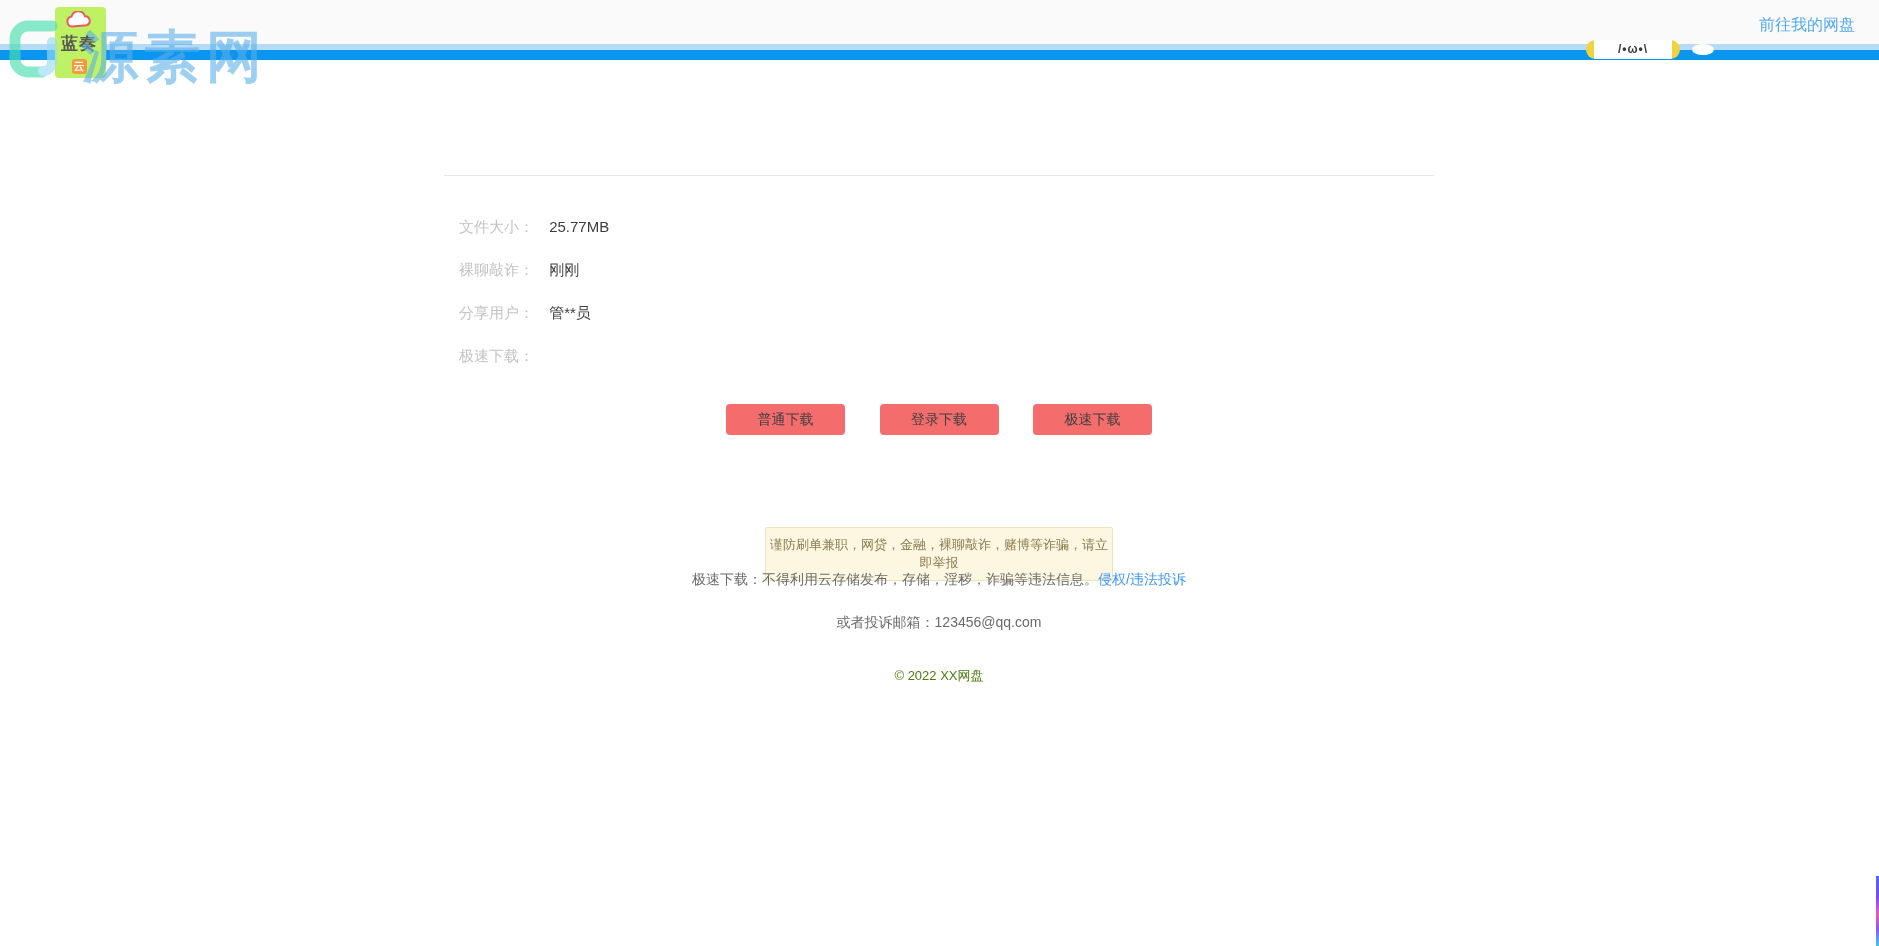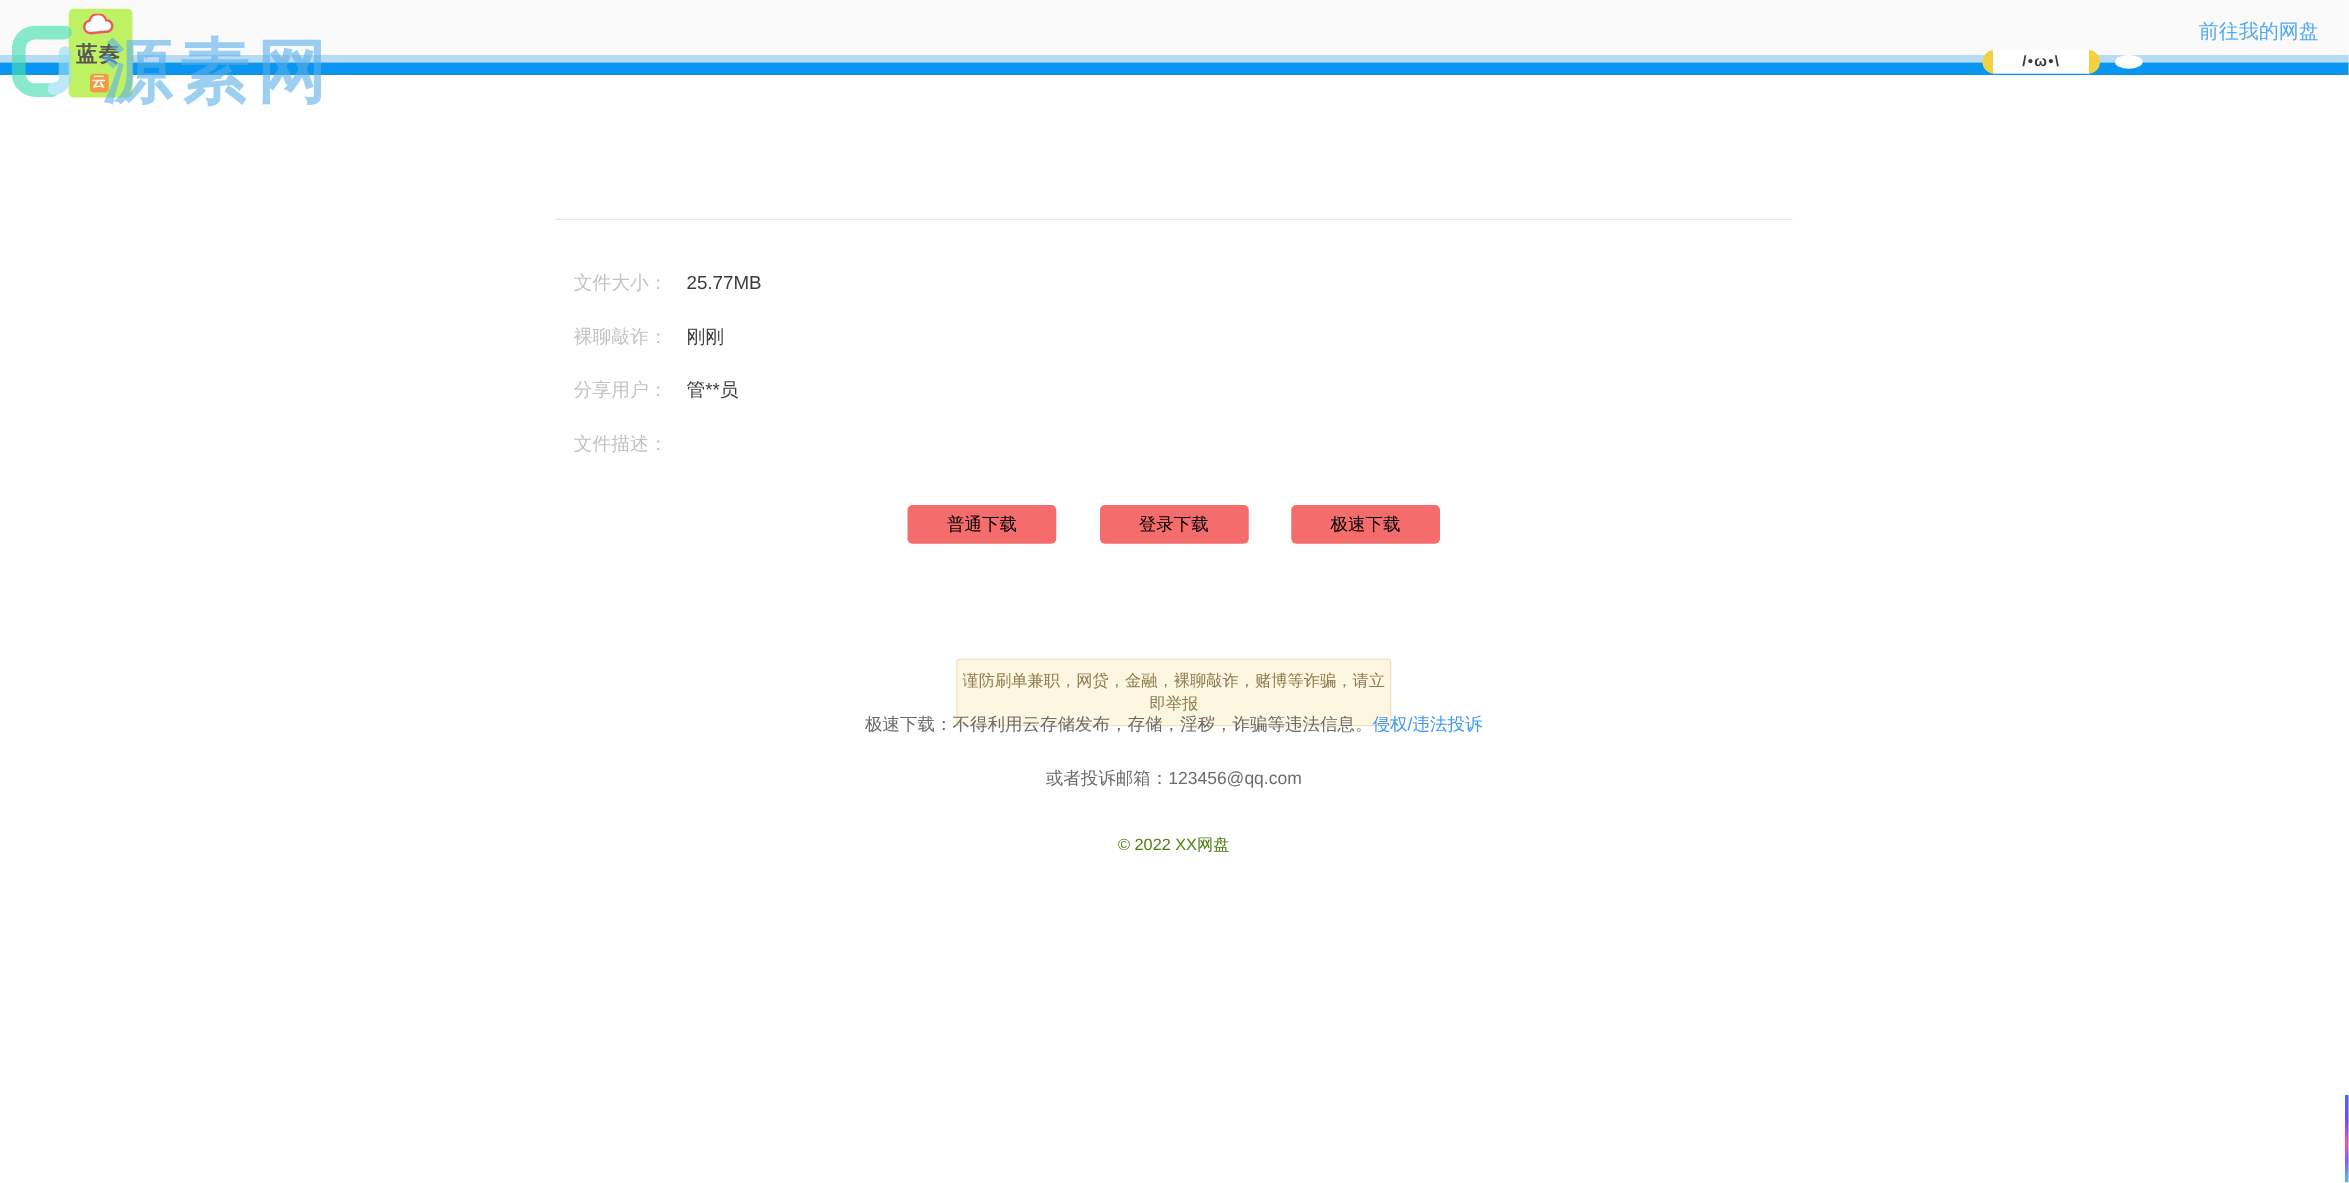--- a/index.html
+++ b/index.html
@@ -68,21 +68,21 @@
   .info-row .lbl { color: #c3c3c3; display: inline-block; min-width: 86px; }
   .info-row .val { color: #3d3d3d; }
   .row-0 { top: 217px; }
   .row-1 { top: 260px; }
   .row-2 { top: 303px; }
   .row-3 { top: 346px; }
 
   .btn-row { position: absolute; top: 404px; left: 0; width: 100%; text-align: center; }
   .dl-btn {
     display: inline-block; width: 119px; height: 31px; line-height: 31px;
-    margin: 0 15px; background: #f56c6c; color: #000000; font-size: 14px;
+    margin: 0 15px; background: #f56c6c; color: #404040; font-size: 14px;
     border: none; border-radius: 4px; cursor: pointer; text-align: center;
     font-family: inherit;
   }
 
   .warn-row { position: absolute; top: 527px; left: 0; width: 100%; text-align: center; }
   .warn-box {
     display: inline-block; width: 348px; padding: 8px 0;
     background: #fdf6e0; border: 1px solid #efe2bf; border-radius: 2px;
     color: #8d7c50; font-size: 13px;
   }
@@ -144,21 +144,21 @@
   </div>
   <div class="info-row row-1">
     <span class="lbl">裸聊敲诈：</span>
     <span class="val">刚刚</span>
   </div>
   <div class="info-row row-2">
     <span class="lbl">分享用户：</span>
     <span class="val">管**员</span>
   </div>
   <div class="info-row row-3">
-    <span class="lbl">文件描述：</span>
+    <span class="lbl">极速下载：</span>
     <span class="val"></span>
   </div>
 
   <div class="btn-row">
     <button class="dl-btn">普通下载</button>
     <button class="dl-btn">登录下载</button>
     <button class="dl-btn">极速下载</button>
   </div>
 
   <div class="warn-row">

